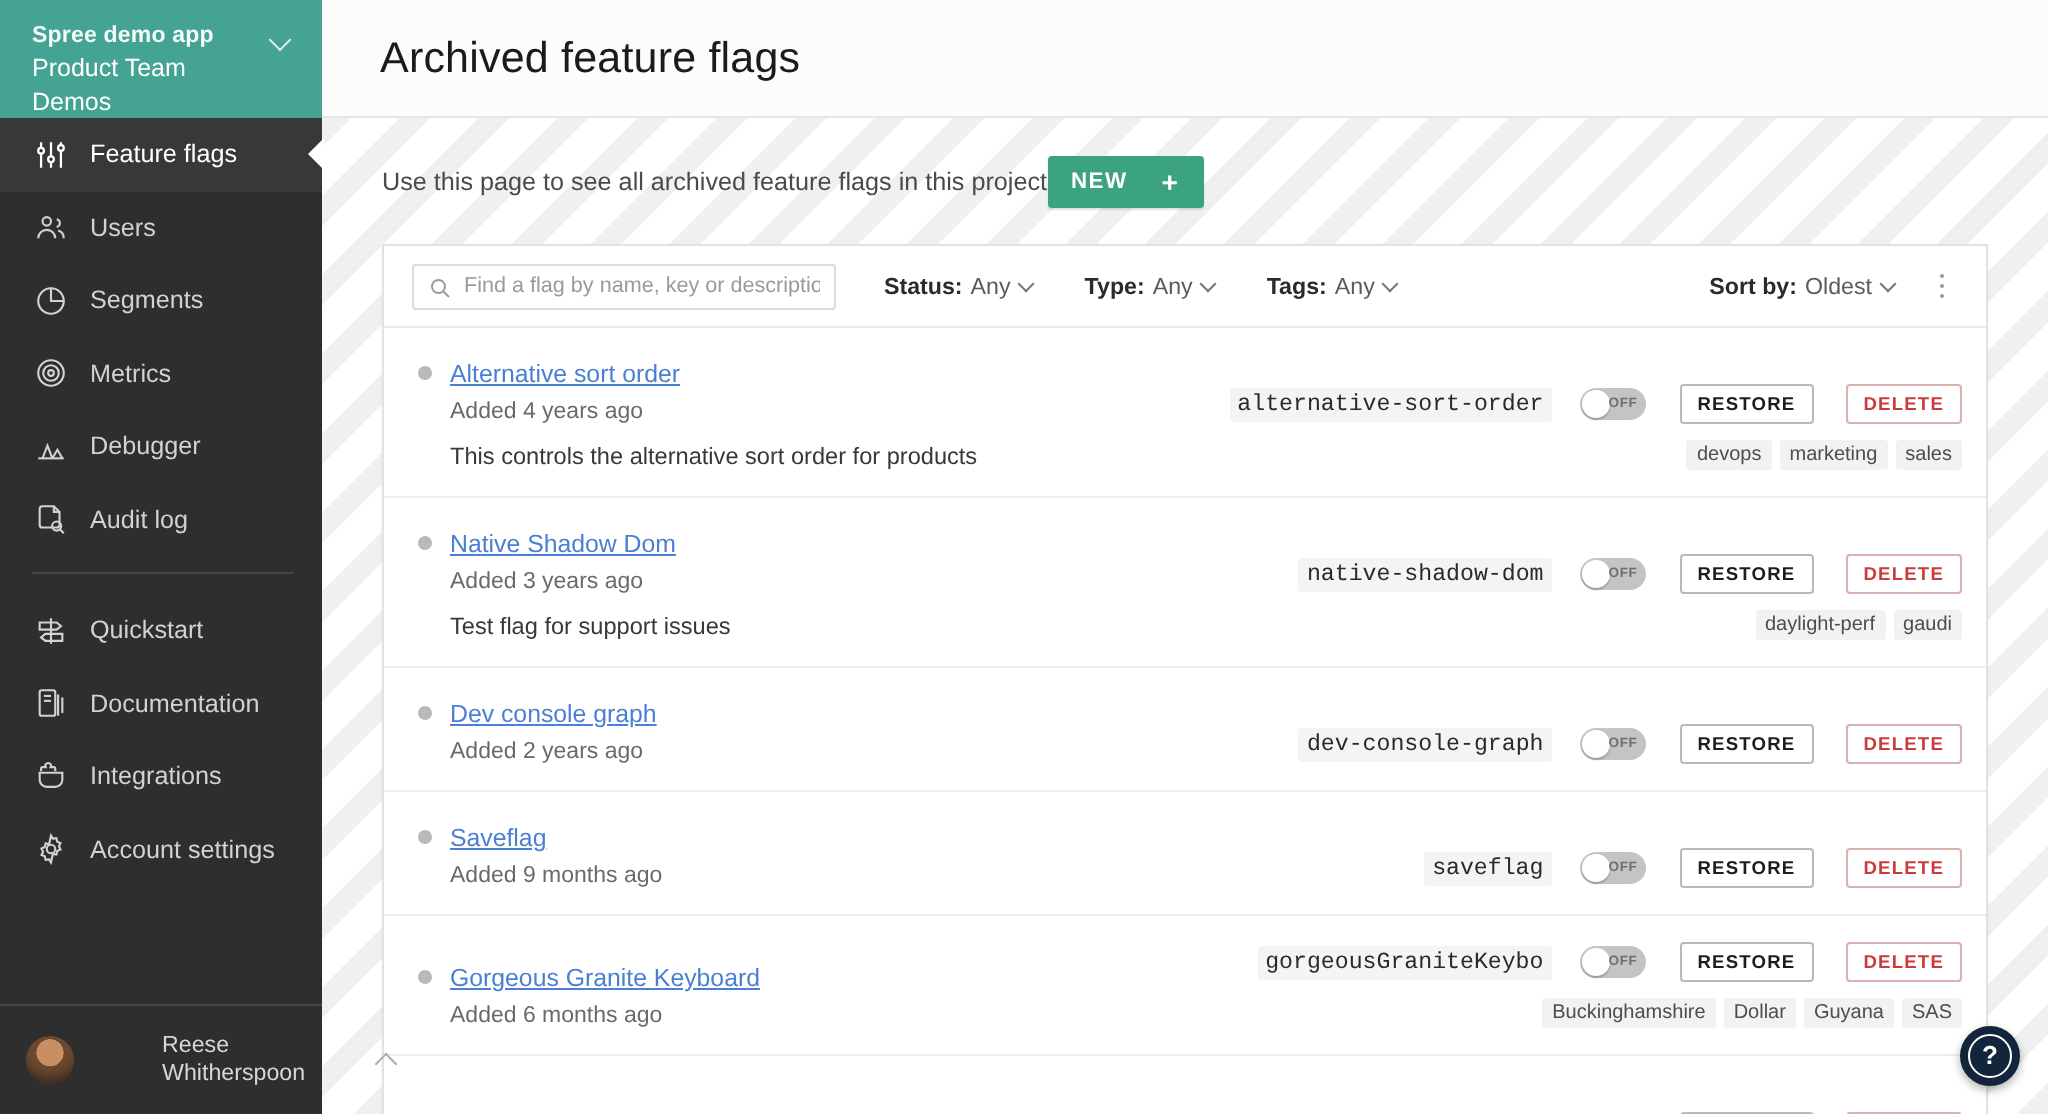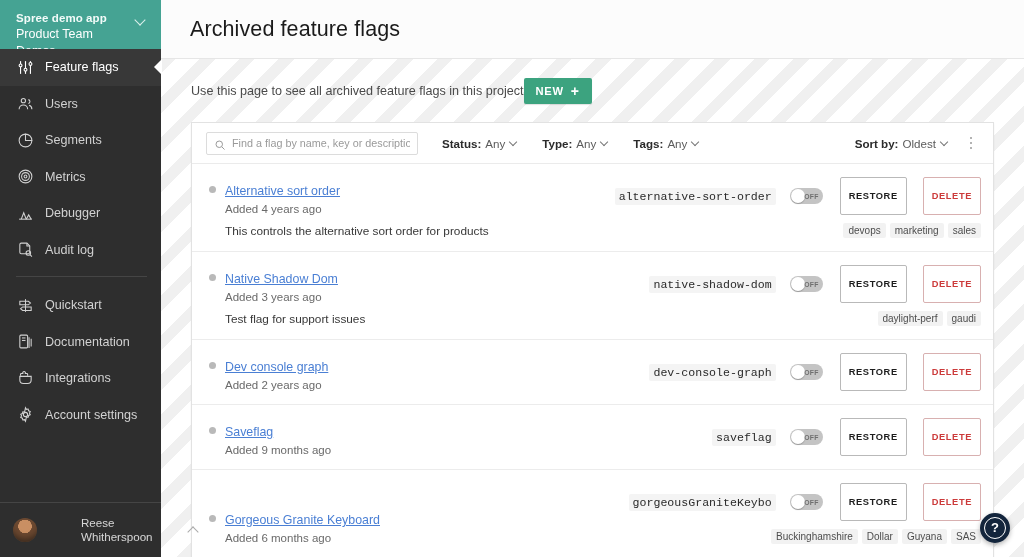--- a/index.html
+++ b/index.html
@@ -15,21 +15,21 @@
   .sidebar {
     width: 161px; height: 557px;
     background: #2e2e2e;
     display: flex; flex-direction: column;
     flex: 0 0 161px;
     position: relative;
     z-index: 5;
   }
   .proj-header {
     background: #45a393;
-    height: 49px;
+    height: 59px;
     padding: 10px 14px 0 16px;
     display: flex; align-items: flex-start; justify-content: space-between;
     color: #ffffff;
   }
   .proj-name { font-size: 11.5px; font-weight: bold; color: #f2fbf9; line-height: 16px; letter-spacing: .1px;}
   .proj-sub  { font-size: 12.5px; color: #ffffff; line-height: 17px; }
   .chev-down {
     width: 12px; height: 12px; margin-top: 5px; flex: 0 0 12px;
     position: relative;
   }
@@ -98,21 +98,21 @@
       #ffffff 11px, #ffffff 28px
     );
   }
   .content { position:relative; z-index:2; padding: 0 30px 0 30px; }
   .subbar { height: 63px; display:flex; align-items:center; justify-content:flex-start; }
   .subbar-text { font-size: 12.6px; color:#4a4a4a; }
   .btn-new {
     background:#3ca37f; color:#fff; border:none;
     font-size: 11.2px; font-weight:bold; letter-spacing:.7px;
     height: 26px; padding: 0 12px; border-radius:2px;
-    display:flex; align-items:center; gap:7px; cursor:pointer;
+    display:flex; align-items:center; gap:17px; cursor:pointer;
     box-shadow: 0 1px 1px rgba(0,0,0,.12);
   }
   .btn-new .plus { font-size: 14px; font-weight:bold; line-height:1; }
 
   .panel {
     background:#ffffff;
     border:1px solid #e2e2e2;
     border-bottom:none;
     box-shadow: 0 1px 2px rgba(0,0,0,.05);
     position:relative;
@@ -178,21 +178,21 @@
   }
   .toggle .knob {
     width:14px; height:14px; border-radius:50%; background:#ffffff;
     position:absolute; left:1px; top:1px; box-shadow:0 1px 1px rgba(0,0,0,.22);
   }
   .toggle .tlabel {
     position:absolute; right:4px; top:50%; transform:translateY(-50%);
     font-size:6.8px; font-weight:bold; color:#6f6f6f; letter-spacing:.3px;
   }
   .btn-restore, .btn-delete {
-    height:38px; border:1px solid #b9b9b9; background:#fff;
+    height:20px; border:1px solid #b9b9b9; background:#fff;
     font-size:9.3px; font-weight:bold; letter-spacing:.6px;
     border-radius:2px; cursor:pointer; padding:0 8px;
     font-family:"Liberation Sans", sans-serif;
   }
   .btn-restore { color:#1d1d1d; margin-left:17px; }
   .btn-delete { color:#cc3b3b; border-color:#d8b0b0; margin-left:16px; }
   .tags { display:flex; gap:4px; margin-top:8px; flex-wrap:wrap; justify-content:flex-end; }
   .tag {
     background:#f2f2f2; color:#4d4d4d; font-size:10px;
     padding:2px 5px; border-radius:2px; white-space:nowrap;

